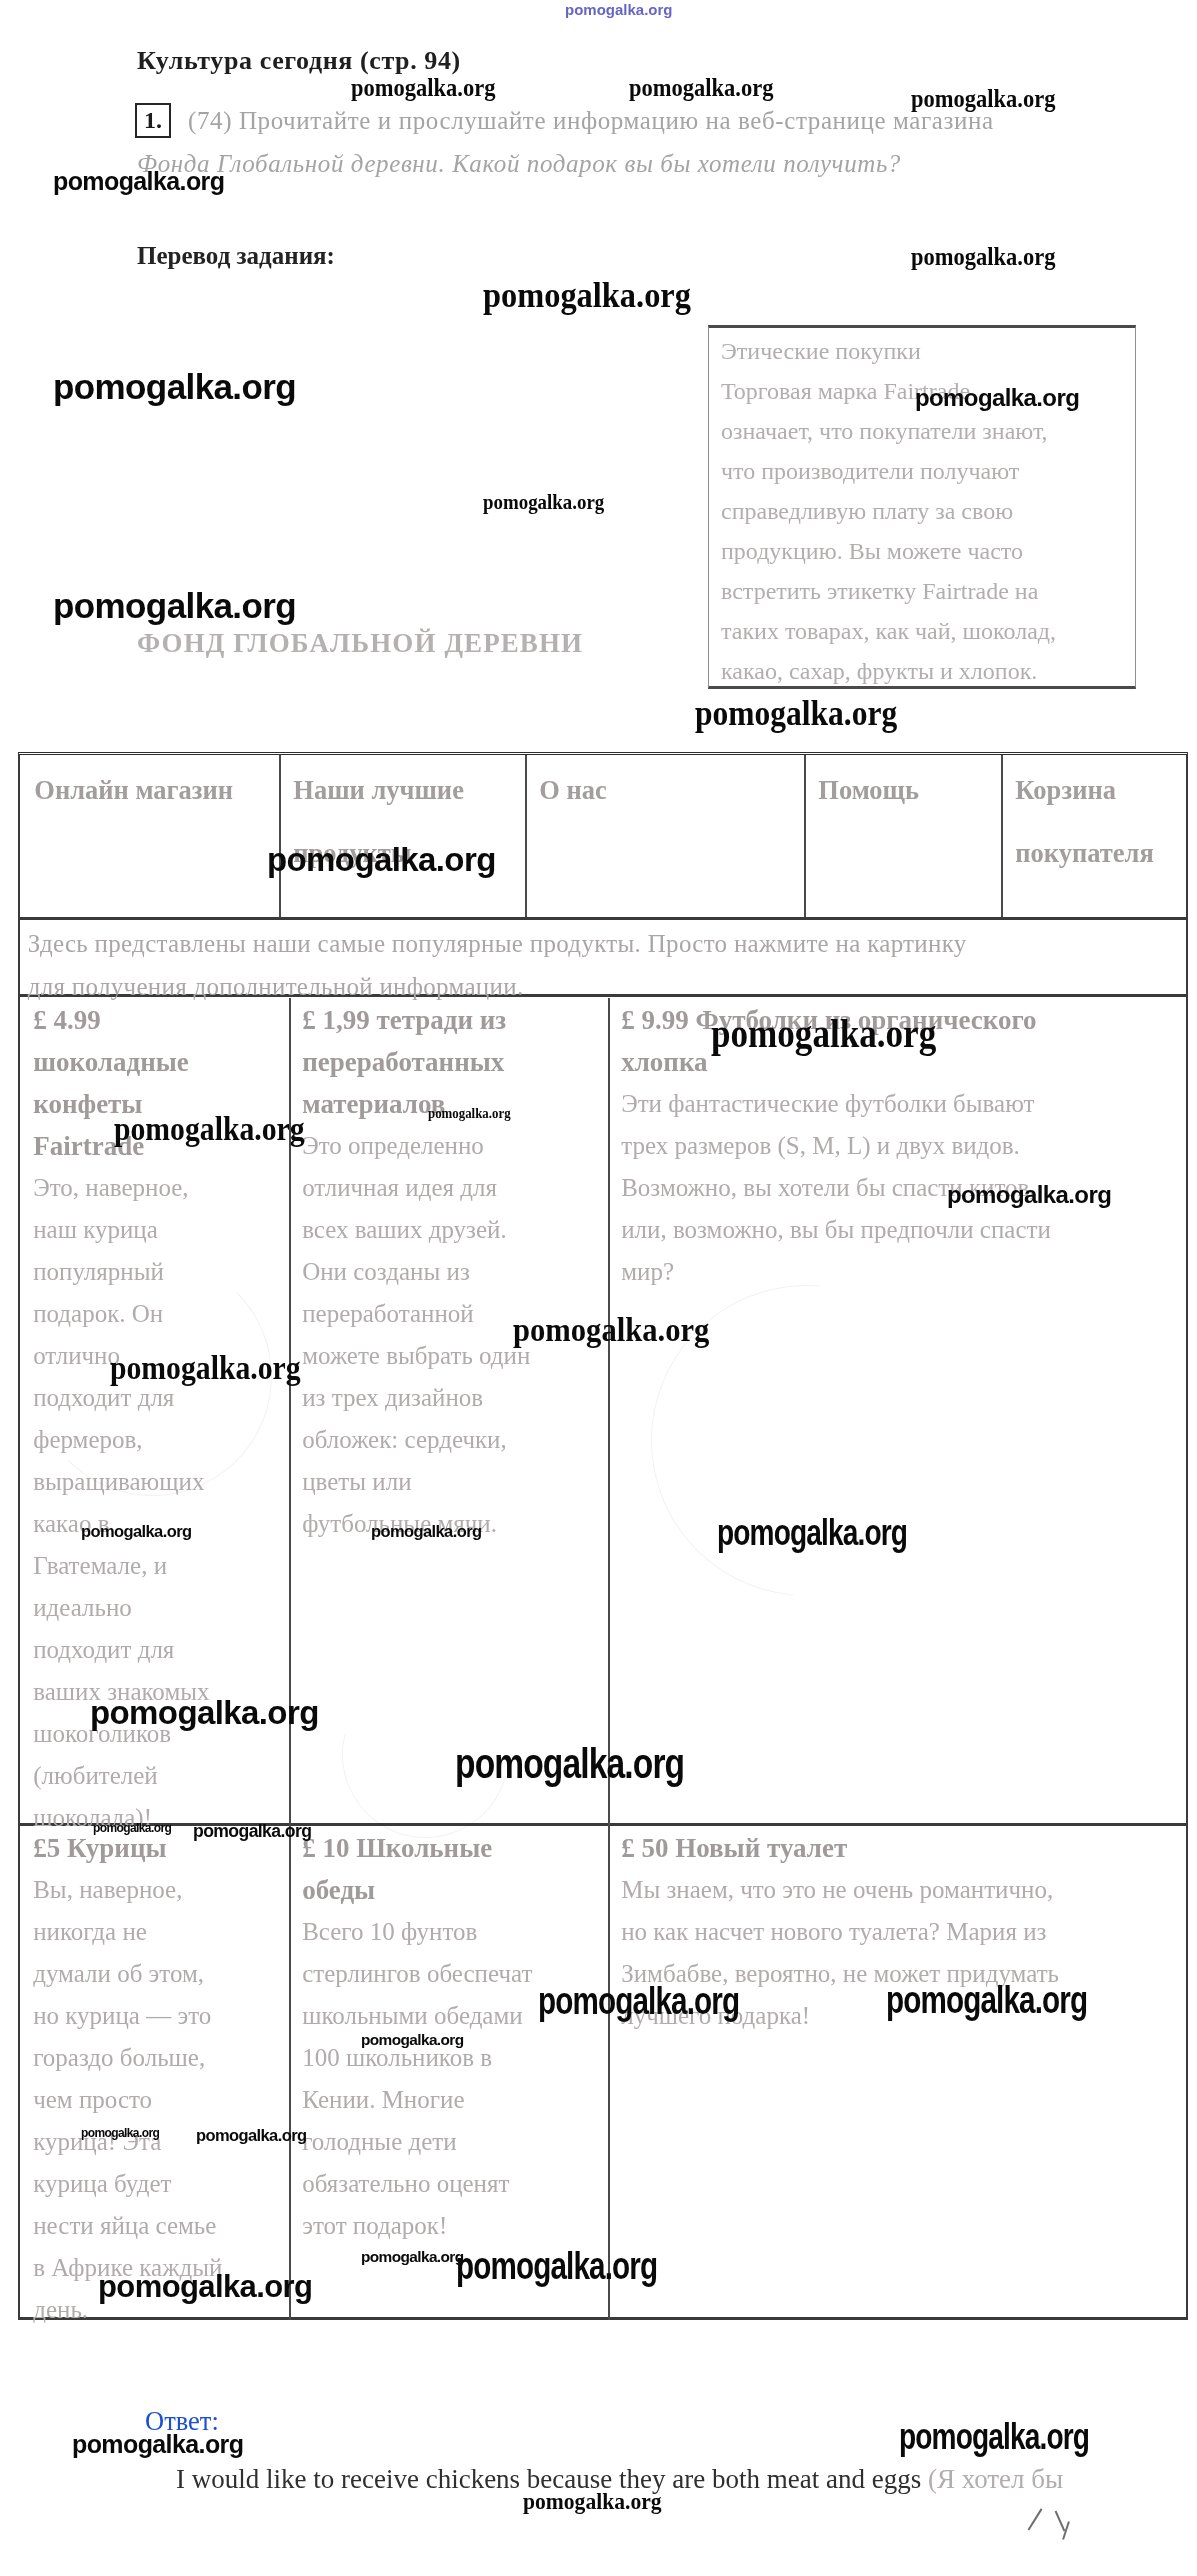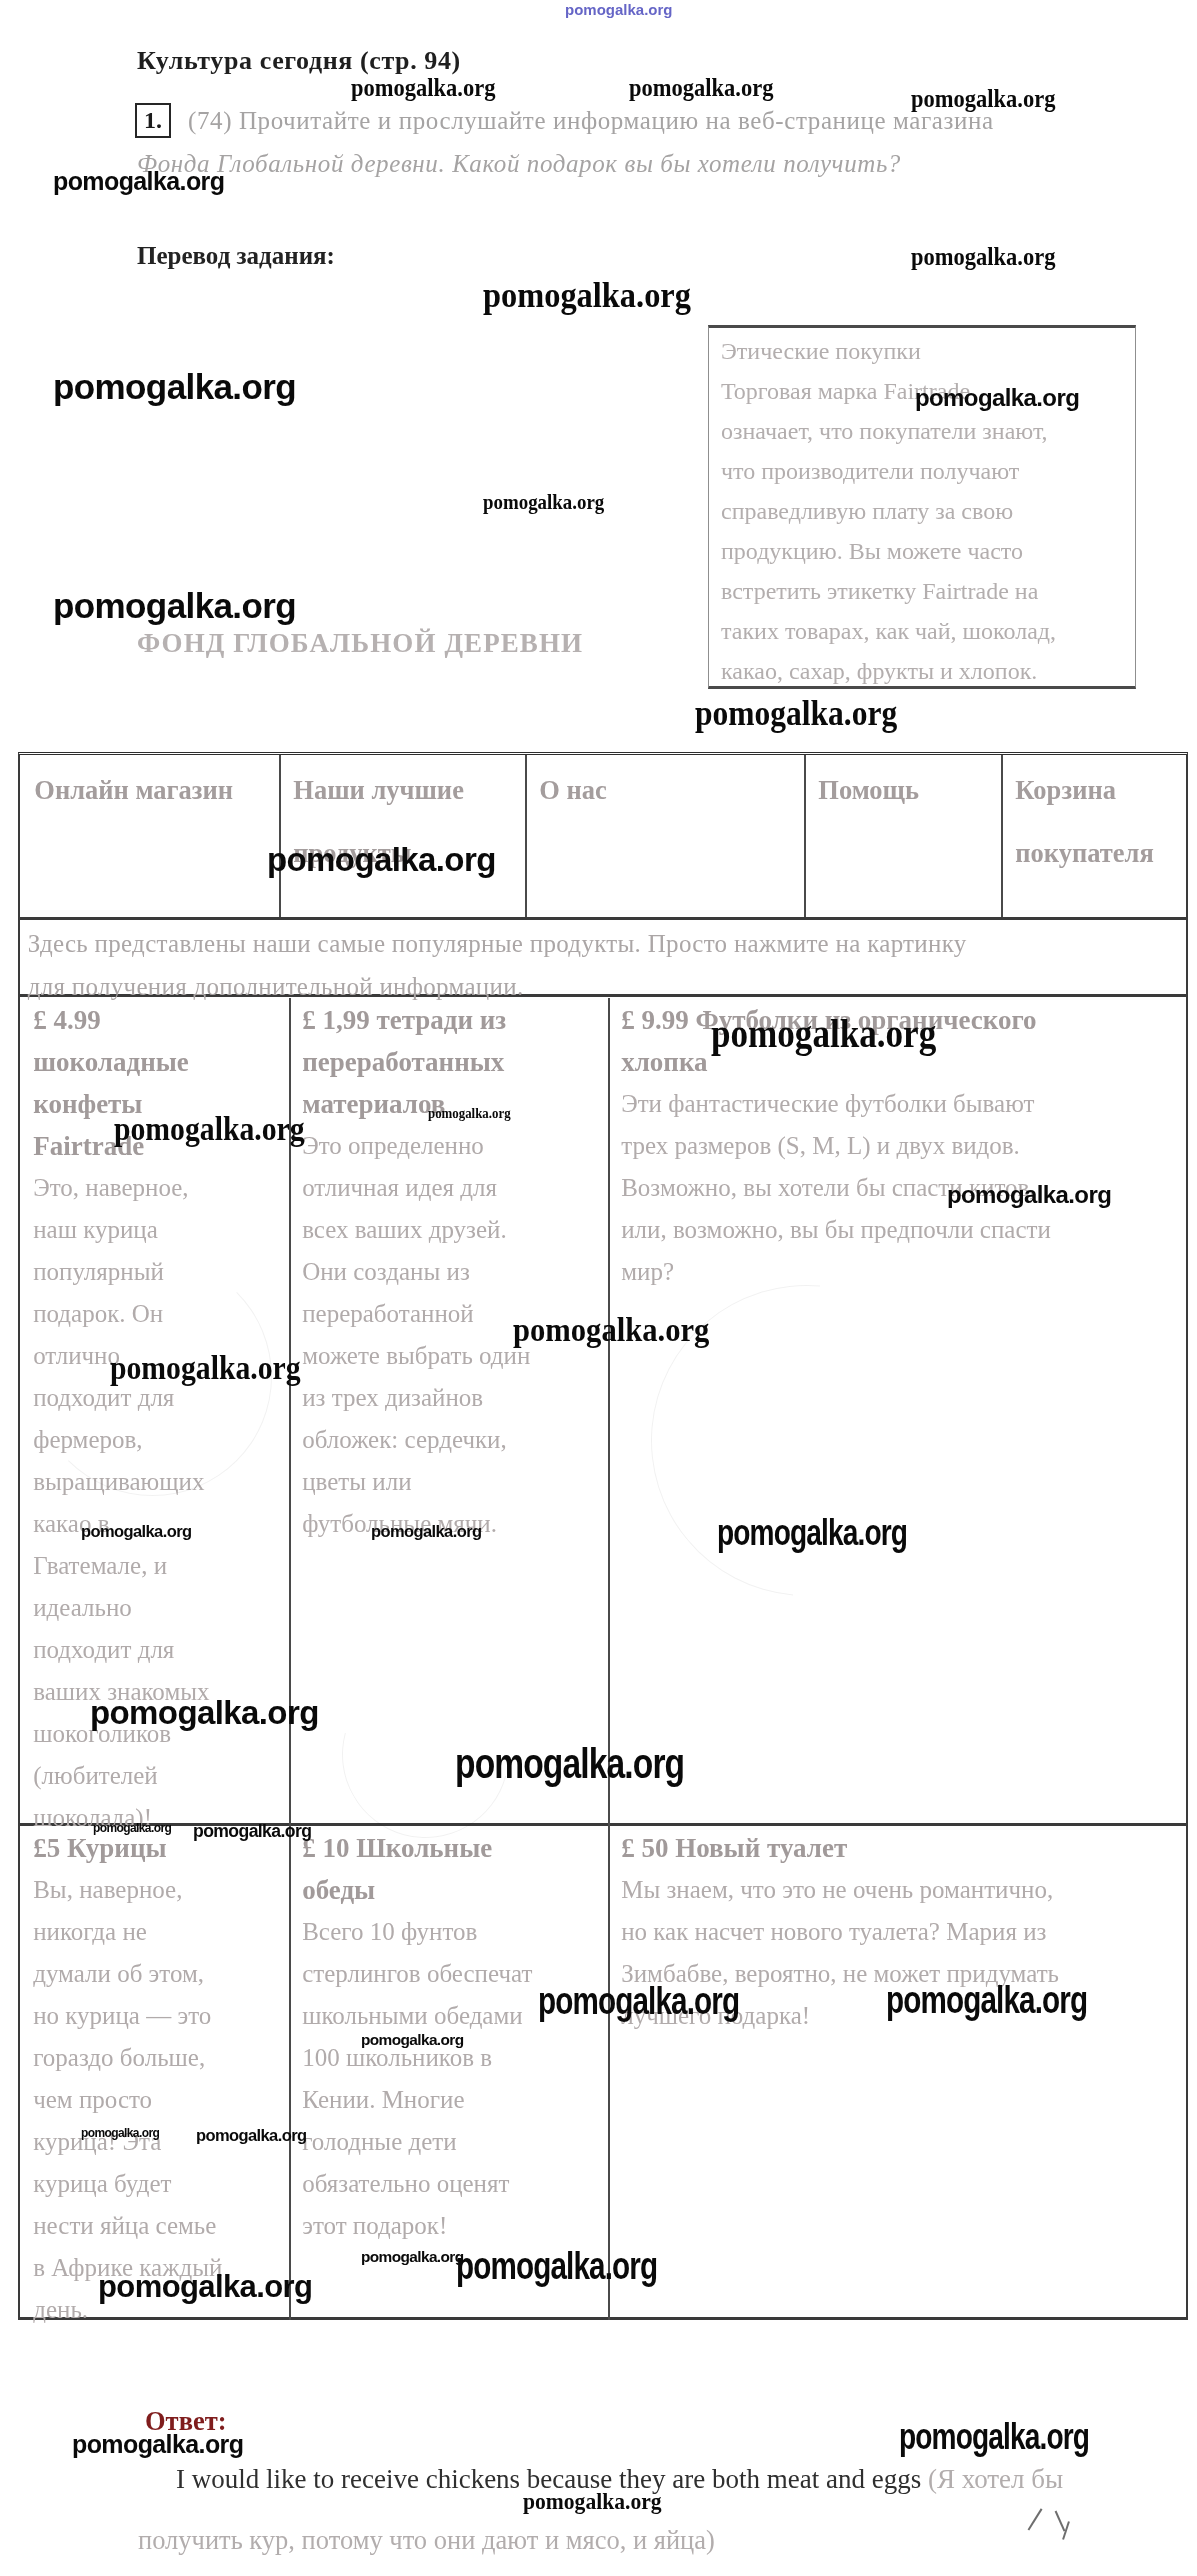--- a/index.html
+++ b/index.html
@@ -27,21 +27,21 @@
   .hline{position:absolute;left:0;width:100%;height:3.3px;background:#3a3a3a;}
   .vline{position:absolute;width:1.7px;background:#4a4a4a;}
   .nav-cell{position:absolute;top:0;height:160px;padding:4.4px 0 0 14.3px;box-sizing:border-box;}
   .nav-cell .line{font-size:26.5px;font-weight:bold;color:#a49d9d;line-height:63px;}
   #intro-row{position:absolute;left:0;top:165px;width:100%;padding:2.2px 0 0 7.7px;box-sizing:border-box;}
   #intro-row .line{font-size:25px;color:#aba6a6;line-height:43px;letter-spacing:0.3px;}
   .prod-cell{position:absolute;box-sizing:border-box;padding:1.1px 11px 0 13.2px;}
   .prod-cell .t{font-size:27px;font-weight:bold;color:#a19a9a;line-height:42px;white-space:nowrap;}
   .prod-cell .b{font-size:25px;color:#b1abab;line-height:42px;white-space:nowrap;}
   
-  #answer-heading{left:145px;top:2406px;font-size:26.5px;font-weight:bold;color:#7f1d1d;}
+  #answer-heading{left:145px;top:2406px;font-size:26.5px;font-weight:normal;color:#1d4ed8;}
   #answer-line1{left:176px;top:2464px;font-size:27px;color:#2f2f2f;white-space:nowrap;}
   #answer-line1 .ru{color:#b2adad;}
   #answer-line2{left:138px;top:2525px;font-size:26.5px;color:#b2adad;white-space:nowrap;}
   
   .wm{position:absolute;font-weight:bold;color:#0a0a0a;white-space:nowrap;z-index:6;line-height:1;}
   .wm.serif{font-family:"Liberation Serif","DejaVu Serif",serif;transform:scaleX(.9);transform-origin:left top;}
   .wm.sans{font-family:"Liberation Sans","DejaVu Sans",sans-serif;letter-spacing:-0.6px;}
   .wm.narrow{font-family:"Liberation Sans","DejaVu Sans",sans-serif;transform:scaleX(.78);
              transform-origin:left top;letter-spacing:-1.1px;}
   .wm.blue{font-family:"Liberation Sans","DejaVu Sans",sans-serif;color:#4b4bbd;opacity:.85;}
@@ -192,21 +192,20 @@
         <div class="b">но как насчет нового туалета? Мария из</div>
         <div class="b">Зимбабве, вероятно, не может придумать</div>
         <div class="b">лучшего подарка!</div>
       </div>
   </div>
 
   <div class="abs" id="answer-heading">Ответ:</div>
   <div class="abs" id="answer-line1">
     <span>I would like to receive chickens because they are both meat and eggs </span><span class="ru">(Я хотел бы</span>
   </div>
-  <div class="abs" id="answer-line2">получить кур, потому что они дают и мясо, и яйца)</div>
 
   <div class="arc" style="left:33px;top:1257px;width:237px;height:237px;"></div>
   <div class="arc" style="left:651px;top:1285px;width:309px;height:309px;transform:rotate(140deg);"></div>
   <div class="arc" style="left:342px;top:1671px;width:165px;height:165px;transform:rotate(60deg);"></div>
 
   <div class="abs" id="scan-mark" style="left:1030px;top:2504px;width:50px;height:39px;">
     <s style="left:4.4px;top:3.3px;width:2.2px;height:25px;transform:rotate(32deg);"></s>
     <s style="left:29px;top:5.5px;width:2.2px;height:22px;transform:rotate(-24deg);"></s>
     <s style="left:35px;top:16.5px;width:2.2px;height:19px;transform:rotate(18deg);"></s>
   </div>

